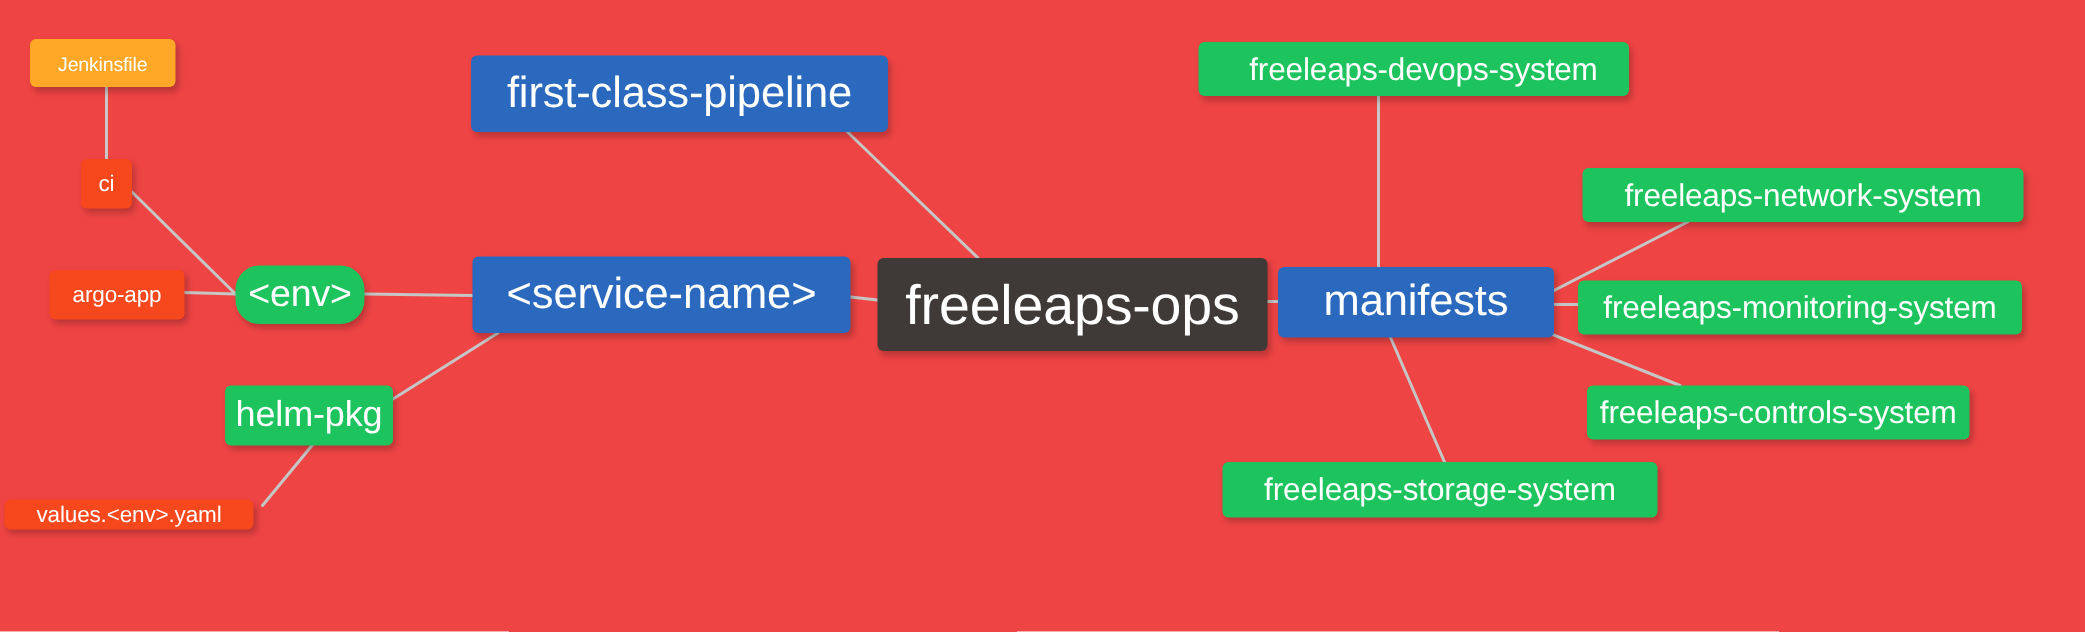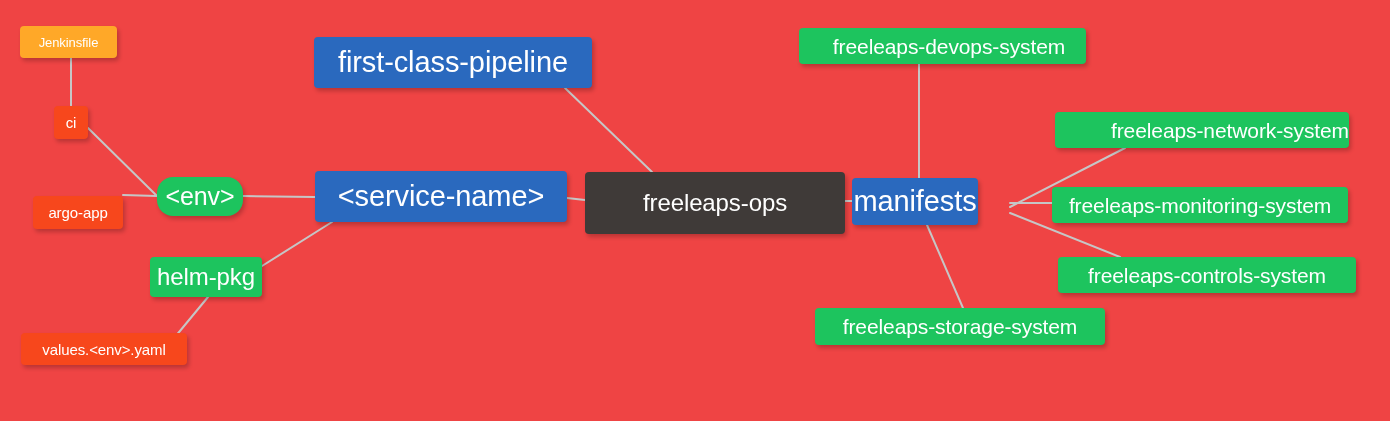--- a/index.html
+++ b/index.html
@@ -38,21 +38,21 @@
     line-height: 1;
     box-shadow: 2px 3px 4px rgba(0,0,0,0.22);
     letter-spacing: -0.1px;
     user-select: none;
   }
   .node-label {
     display: block;
     white-space: nowrap;
   }
   
-  .tier-root   { font-size: 24px; }
+  .tier-root   { font-size: 37px; }
   .tier-major  { font-size: 29px; }
   .tier-mid    { font-size: 25px; }
   .tier-leaf   { font-size: 21px; }
   .tier-small  { font-size: 15px; }
   .tier-tiny   { font-size: 13px; }
 </style>
 </head>
 <body>
 
 <div id="canvas">
@@ -72,53 +72,53 @@
       <line x1="1010" y1="213" x2="1120" y2="257" stroke="#c6c6c6" stroke-width="2" stroke-linecap="round"></line>
       <line x1="927" y1="225" x2="963" y2="308" stroke="#c6c6c6" stroke-width="2" stroke-linecap="round"></line>
     </svg>
   <div id="node-layer">
       <div class="node tier-tiny" style="left: 20px; top: 26px; width: 97px; height: 32px; background: rgb(255, 168, 40);">
         <span class="node-label">Jenkinsfile</span>
       </div>
       <div class="node tier-small" style="left: 54px; top: 106px; width: 34px; height: 33px; background: rgb(247, 71, 28);">
         <span class="node-label">ci</span>
       </div>
-      <div class="node tier-small" style="left: 33px; top: 196px; width: 90px; height: 33px; background: rgb(247, 71, 28); align-items: center;">
+      <div class="node tier-small" style="left: 33px; top: 180px; width: 90px; height: 33px; background: rgb(247, 71, 28); align-items: center;">
         <span class="node-label">argo-app</span>
       </div>
       <div class="node tier-mid" style="left: 157px; top: 177px; width: 86px; height: 39px; background: rgb(29, 196, 94); border-radius: 16px;">
         <span class="node-label">&lt;env&gt;</span>
       </div>
       <div class="node tier-mid" style="left: 150px; top: 257px; width: 112px; height: 40px; background: rgb(29, 196, 94); font-size: 24px;">
         <span class="node-label">helm-pkg</span>
       </div>
-      <div class="node tier-small" style="left: 21px; top: 333px; width: 166px; height: 32px; background: rgb(247, 71, 28);">
+      <div class="node tier-small" style="left: 3px; top: 333px; width: 166px; height: 20px; background: rgb(247, 71, 28);">
         <span class="node-label">values.&lt;env&gt;.yaml</span>
       </div>
       <div class="node tier-major" style="left: 314px; top: 37px; width: 278px; height: 51px; background: rgb(42, 105, 190);">
         <span class="node-label">first-class-pipeline</span>
       </div>
       <div class="node tier-major" style="left: 315px; top: 171px; width: 252px; height: 51px; background: rgb(42, 105, 190);">
         <span class="node-label">&lt;service-name&gt;</span>
       </div>
       <div class="node tier-root" style="left: 585px; top: 172px; width: 260px; height: 62px; background: rgb(63, 58, 56);">
         <span class="node-label">freeleaps-ops</span>
       </div>
-      <div class="node tier-major" style="left: 852px; top: 178px; width: 126px; height: 47px; background: rgb(42, 105, 190);">
+      <div class="node tier-major" style="left: 852px; top: 178px; width: 184px; height: 47px; background: rgb(42, 105, 190);">
         <span class="node-label">manifests</span>
       </div>
       <div class="node tier-leaf" style="left: 799px; top: 28px; width: 287px; height: 36px; background: rgb(29, 196, 94); padding-left: 13px;">
         <span class="node-label">freeleaps-devops-system</span>
       </div>
-      <div class="node tier-leaf" style="left: 1055px; top: 112px; width: 294px; height: 36px; background: rgb(29, 196, 94); justify-content: flex-end;">
+      <div class="node tier-leaf" style="left: 1055px; top: 112px; width: 294px; height: 36px; background: rgb(29, 196, 94);">
         <span class="node-label">freeleaps-network-system</span>
       </div>
       <div class="node tier-leaf" style="left: 1052px; top: 187px; width: 296px; height: 36px; background: rgb(29, 196, 94);">
         <span class="node-label">freeleaps-monitoring-system</span>
       </div>
-      <div class="node tier-leaf" style="left: 1058px; top: 257px; width: 298px; height: 36px; background: rgb(29, 196, 94);">
+      <div class="node tier-leaf" style="left: 1058px; top: 257px; width: 255px; height: 36px; background: rgb(29, 196, 94);">
         <span class="node-label">freeleaps-controls-system</span>
       </div>
       <div class="node tier-leaf" style="left: 815px; top: 308px; width: 290px; height: 37px; background: rgb(29, 196, 94);">
         <span class="node-label">freeleaps-storage-system</span>
       </div>
     </div>
 </div>
 
 </body></html>

